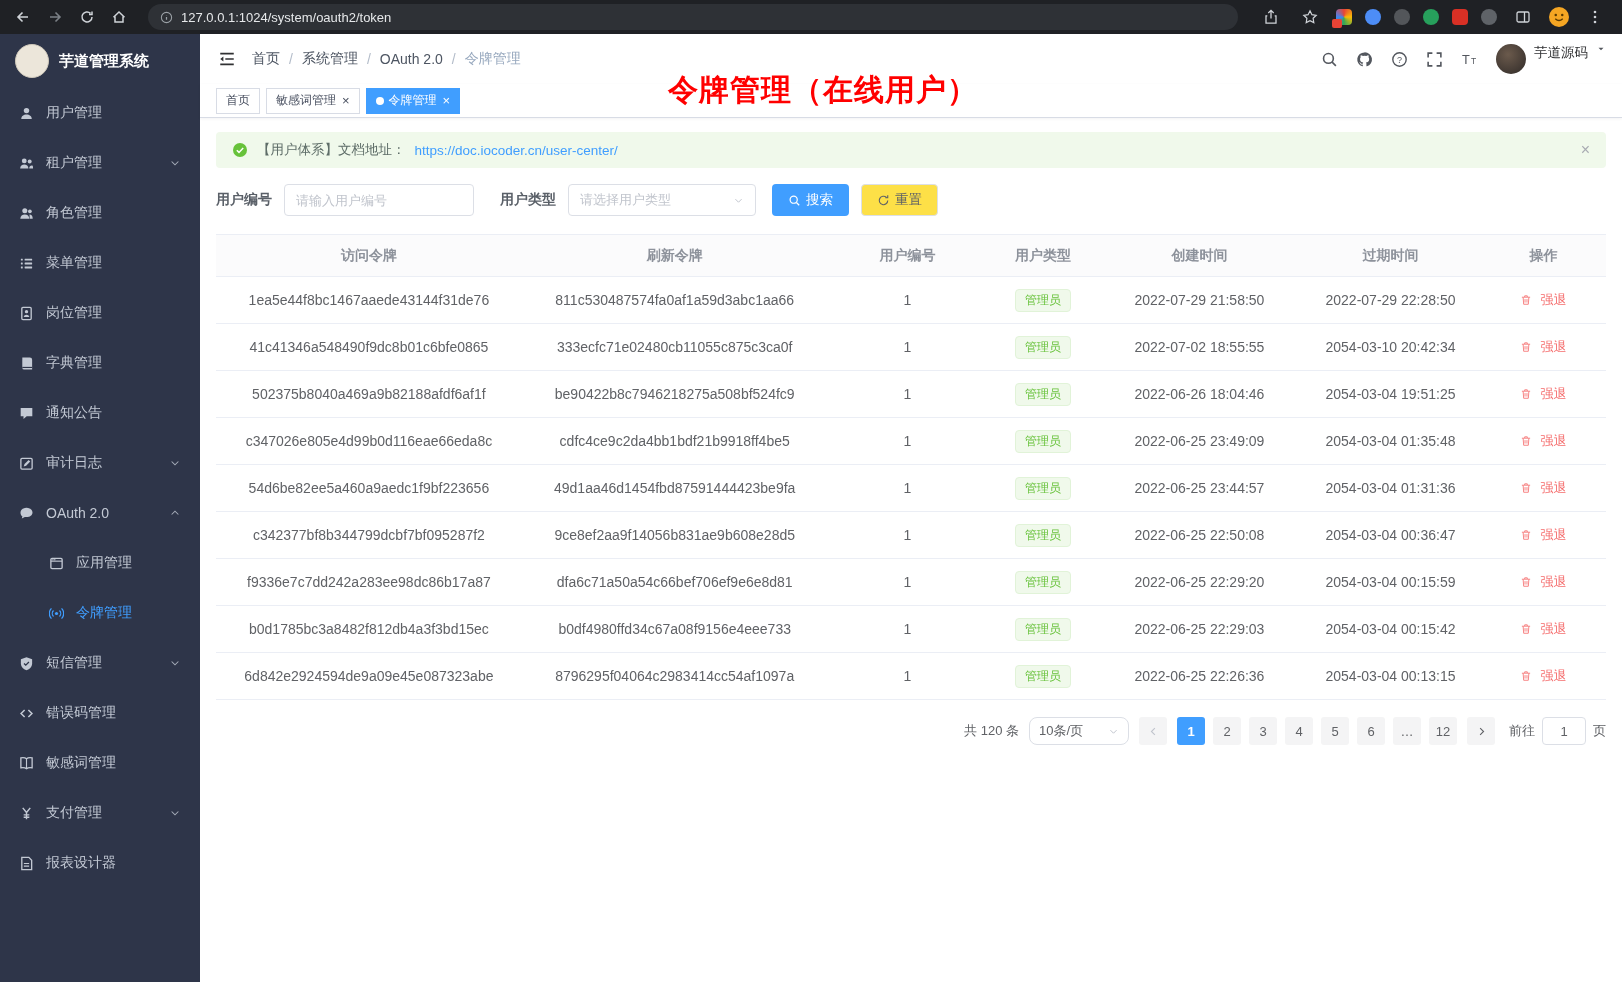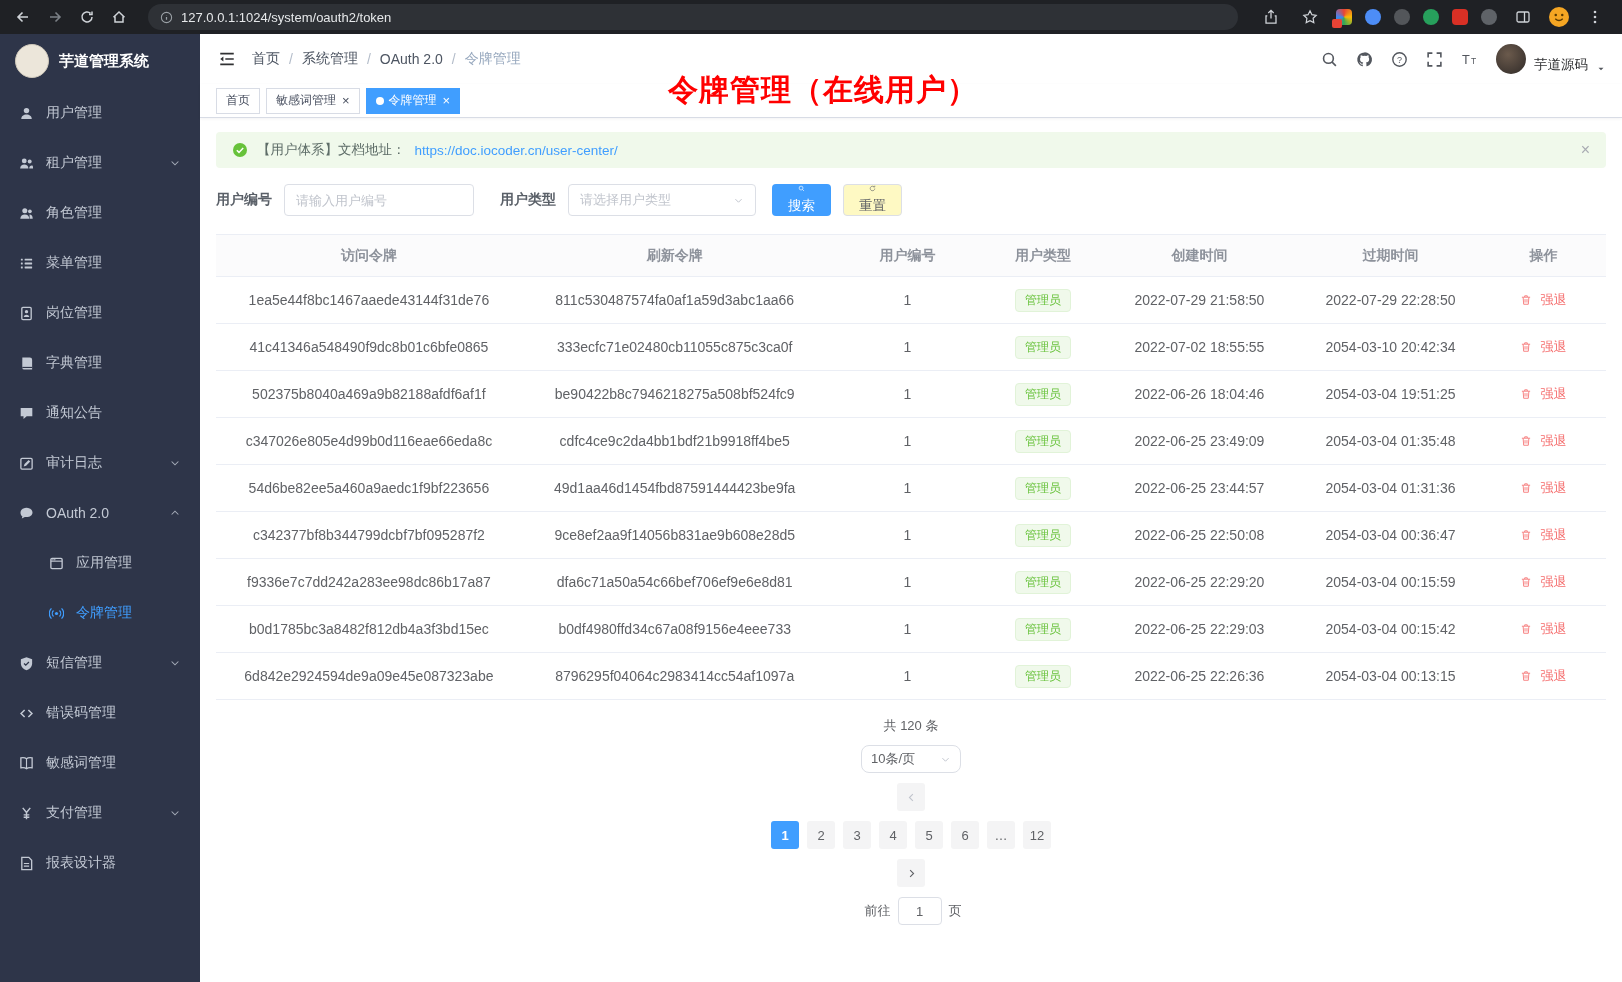--- a/index.html
+++ b/index.html
@@ -46,21 +46,21 @@
   .navbar { height:50px; display:flex; align-items:center; padding:0 16px; flex-shrink:0; }
   .fold { width:22px; height:22px; color:#303133; display:flex; align-items:center; justify-content:center; cursor:pointer; }
   .fold svg { width:18px; height:18px; }
   .breadcrumb { display:flex; align-items:center; gap:9px; margin-left:14px; font-size:14px; color:#4d5562; }
   .crumb { cursor:pointer; }
   .crumb.last { color:#97a8be; cursor:default; }
   .crumb-sep { color:#b3bcc9; }
   .nav-tools { margin-left:auto; display:flex; align-items:center; gap:18px; color:#53575e; }
   .tool { cursor:pointer; }
   .tool svg { width:17px; height:17px; fill:currentColor; }
-  .user { display:flex; align-items:flex-end; gap:8px; cursor:pointer; }
+  .user { display:flex; align-items:flex-start; gap:8px; cursor:pointer; }
   .user-avatar { width:30px; height:30px; border-radius:50%; background:radial-gradient(circle at 40% 35%, #6b5a4c, #2f2a28); }
   .user-name { font-size:13.5px; color:#303133; }
   .caret svg { width:10px; height:10px; fill:#8a8f99; }
 
   .tagsbar { height:34px; display:flex; align-items:center; gap:6px; padding:0 16px; border-bottom:1px solid #d8dce5; box-shadow:0 1px 3px rgba(0,21,41,.05); flex-shrink:0; }
   .tag-view { height:26px; display:inline-flex; align-items:center; gap:5px; border:1px solid #d8dce5; background:#fff; color:#495060; padding:0 9px; font-size:12px; cursor:pointer; }
   .tag-view.active { background:#409eff; border-color:#409eff; color:#fff; }
   .dot { width:8px; height:8px; border-radius:50%; background:#fff; display:inline-block; }
   .tab-close { font-style:normal; font-size:13px; line-height:1; margin-left:1px; }
 
@@ -70,34 +70,34 @@
   .alert-check svg { width:16px; height:16px; }
   .alert-link { color:#409eff; text-decoration:none; cursor:pointer; }
   .alert-close { margin-left:auto; color:#a8abb2; font-size:16px; cursor:pointer; font-style:normal; }
 
   .filter { display:flex; align-items:center; margin-top:16px; font-size:14px; color:#5a6068; }
   .f-label { font-weight:700; margin-right:12px; }
   .f-input { width:190px; height:32px; border:1px solid #dcdfe6; border-radius:4px; padding:0 11px; font-size:13px; color:#606266; outline:none; font-family:inherit; margin-right:26px; }
   .f-input::placeholder { color:#c0c4cc; }
   .f-select { width:188px; height:32px; border:1px solid #dcdfe6; border-radius:4px; display:flex; align-items:center; justify-content:space-between; padding:0 11px; color:#c0c4cc; font-size:13px; margin-right:16px; cursor:pointer; background:#fff; }
   .sel-caret svg { width:11px; height:11px; stroke:#c0c4cc; }
-  .btn { height:32px; border-radius:4px; display:inline-flex; align-items:center; gap:5px; padding:0 15px; font-size:13.5px; cursor:pointer; border:1px solid transparent; font-family:inherit;flex-direction:column; }
+  .btn { height:32px; border-radius:4px; display:inline-flex; align-items:center; gap:5px; padding:0 15px; font-size:13.5px; cursor:pointer; border:1px solid transparent; font-family:inherit; }
   .btn svg { width:13px; height:13px; }
   .btn-primary { background:#409eff; color:#fff; }
-  .btn-plain { background:#fef9c3; border-color:#dcdfe6; color:#606266; margin-left:12px; }
+  .btn-plain { background:#fde047; border-color:#dcdfe6; color:#606266; margin-left:12px; }
 
   .table-wrap { margin-top:18px; }
   table { width:100%; border-collapse:collapse; table-layout:fixed; }
   thead th { height:42px; font-size:14px; color:#8d929b; font-weight:700; text-align:center; background:#fbfbfc; border-top:1px solid #ebeef5; border-bottom:1px solid #ebeef5; }
   tbody td { height:47px; font-size:14px; color:#606266; text-align:center; border-bottom:1px solid #ebeef5; white-space:nowrap; overflow:hidden; text-overflow:ellipsis; }
   .tag-success { display:inline-block; padding:2px 9px; font-size:12px; color:#67c23a; background:#f0f9eb; border:1px solid #e1f3d8; border-radius:4px; }
   .danger-link { color:#f56c6c; font-size:13px; display:inline-flex; align-items:center; gap:8px; cursor:pointer; }
   .danger-link svg { width:12px; height:12px; }
 
-  .pagination { display:flex; align-items:center; justify-content:flex-end; gap:10px; margin-top:17px; font-size:13px; color:#606266;flex-direction:column; }
+  .pagination { display:flex; align-items:center; justify-content:flex-end; gap:10px; margin-top:17px; font-size:13px; color:#606266; }
   .pg-size { width:100px; height:28px; border:1px solid #dcdfe6; border-radius:8px; display:flex; align-items:center; justify-content:space-between; padding:0 9px; cursor:pointer; background:#fff; }
   .pages { display:flex; gap:8px; }
   .pg-btn { min-width:28px; height:28px; border:none; border-radius:3px; background:#f4f4f5; color:#606266; font-size:13px; cursor:pointer; display:inline-flex; align-items:center; justify-content:center; padding:0 5px; font-family:inherit; }
   .pg-btn.active { background:#409eff; color:#fff; font-weight:700; }
   .pg-btn.nav svg { width:11px; height:11px; }
   .pg-btn.disabled { color:#c0c4cc; }
   .pg-goto { display:flex; align-items:center; gap:7px; margin-left:4px; }
   .pg-input { width:44px; height:28px; border:1px solid #dcdfe6; border-radius:4px; text-align:center; font-size:13px; color:#606266; outline:none; font-family:inherit; }
 
   .annotation { position:absolute; left:468px; top:36px; font-size:30px; font-weight:700; letter-spacing:1px; pointer-events:none; z-index:5; }

